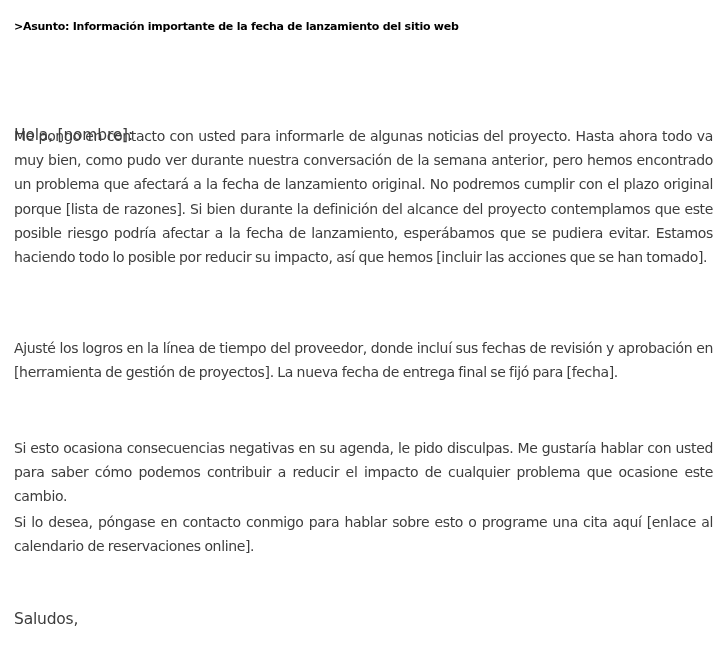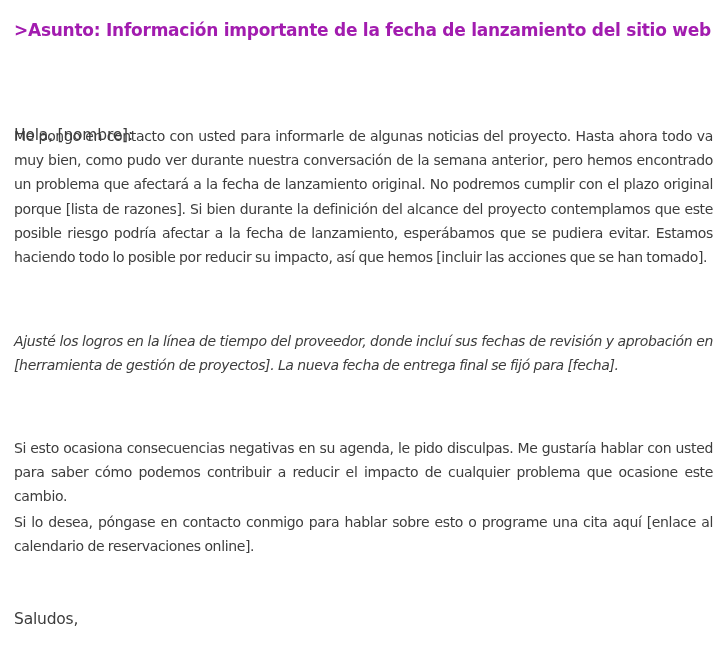--- a/index.html
+++ b/index.html
@@ -18,23 +18,23 @@
       left: 14px;
       top: 0;
       width: 699px;
       font-family: "DejaVu Sans", sans-serif;
       color: #3d3d3d;
     }
     .subject {
       position: absolute;
       top: 20px;
       left: 0;
-      font-size: 17px;
+      font-size: 11px;
       font-weight: bold;
-      color: #a21caf;
+      color: #000000;
       white-space: nowrap;
       letter-spacing: -0.25px;
     }
     .greeting {
       position: absolute;
       top: 82px;
       left: 0;
       font-size: 15.5px;
       font-weight: 400;
       letter-spacing: -0.2px;
@@ -46,21 +46,21 @@
       width: 699px;
       font-size: 14px;
       line-height: 24.2px;
       text-align: justify;
       text-align-last: left;
       letter-spacing: -0.35px;
       word-spacing: -0.5px;
       margin: 0;
     }
     #p1 { top: 124px; }
-    #p2 { top: 329px; font-style: italic; }
+    #p2 { top: 336px; }
     #p3 { top: 436px; }
     #p4 { top: 510px; }
     .closing {
       position: absolute;
       top: 610px;
       left: 0;
       font-size: 15.5px;
       letter-spacing: -0.2px;
     }
   </style>

